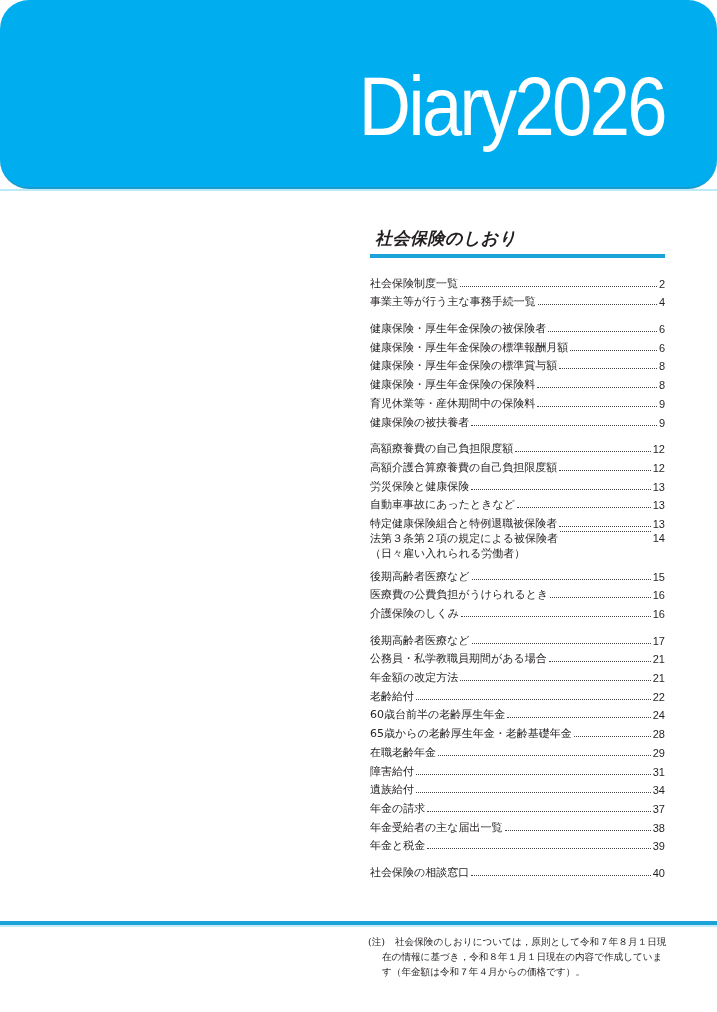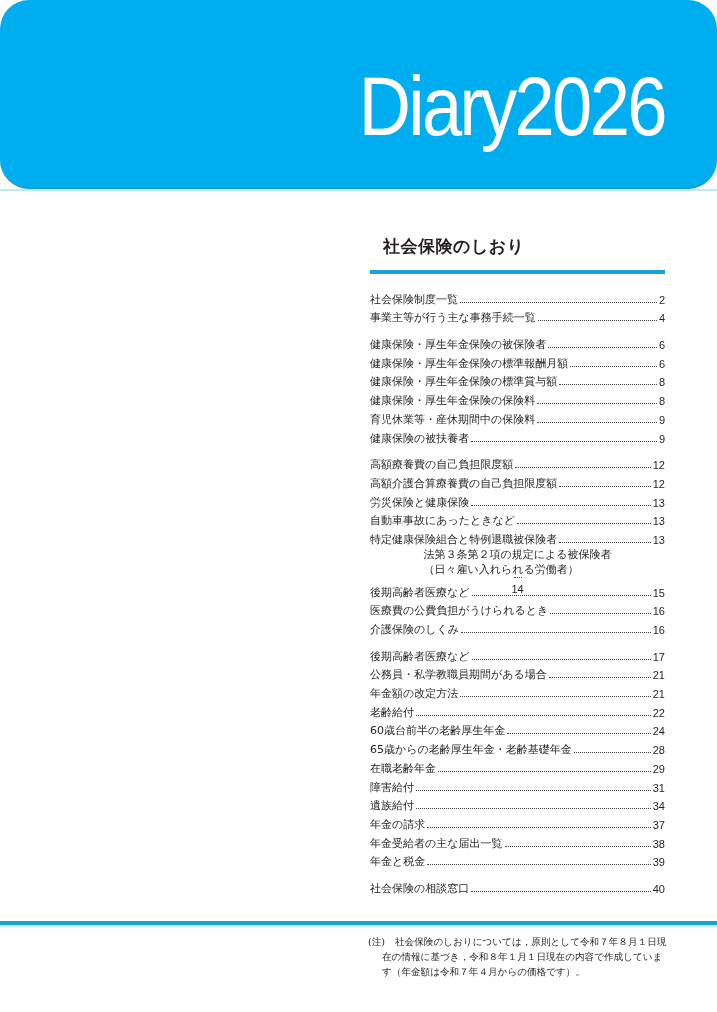--- a/index.html
+++ b/index.html
@@ -23,36 +23,36 @@
     position: absolute; right: 52px; top: 64px;
     font-family: "Liberation Sans", sans-serif;
     font-size: 84px; line-height: 84px; color: #ffffff;
     letter-spacing: -3px; transform: scaleX(0.86); transform-origin: right center;
   }
   .toc {
     position: absolute; left: 370px; top: 222px; width: 295px;
   }
   .toc-title {
     font-size: 17px; font-weight: bold; line-height: 24px; color: #231f20;
-    letter-spacing: 0.5px; margin: 12px; padding-left: 1px;
+    letter-spacing: 0.5px; margin: 4px; padding-left: 1px; font-style: italic;
   }
   .toc-underline {
     height: 4px; background: #1aa3d9; margin-top: 2px; margin-bottom: 14px;
   }
   .toc-group { margin-bottom: 8px; }
   .toc-row {
     display: flex; align-items: flex-end; height: 18.7px; font-size: 11px;
     line-height: 14px; color: #231f20; text-decoration: none; cursor: pointer;
   }
   .toc-row .label { white-space: nowrap; flex: 0 0 auto; }
   .toc-row .leader {
     flex: 1 1 auto; border-bottom: 1.5px dotted #444; margin: 0 2px 4px 2px; min-width: 8px;
   }
   .toc-row .page { flex: 0 0 auto; text-align: right; font-family: "Liberation Sans", sans-serif; font-size: 11px; }
-  .toc-row.two-line { height: 34px; align-items: center; flex-direction: column; }
+  .toc-row.two-line { height: 34px; align-items: flex-start; }
   .toc-row.two-line .label { white-space: normal; line-height: 15px; }
   .bottom-rule {
     position: absolute; left: 0; top: 921px; width: 717px; height: 4px; background: #1aa3d9;
   }
   .bottom-rule::after {
     content: ""; position: absolute; left: 0; right: 0; top: 4px; height: 2px; background: #c8ecf7;
   }
   .note {
     position: absolute; left: 368px; top: 934px; width: 300px;
     font-family: "DejaVu Serif", "Liberation Serif", serif;

